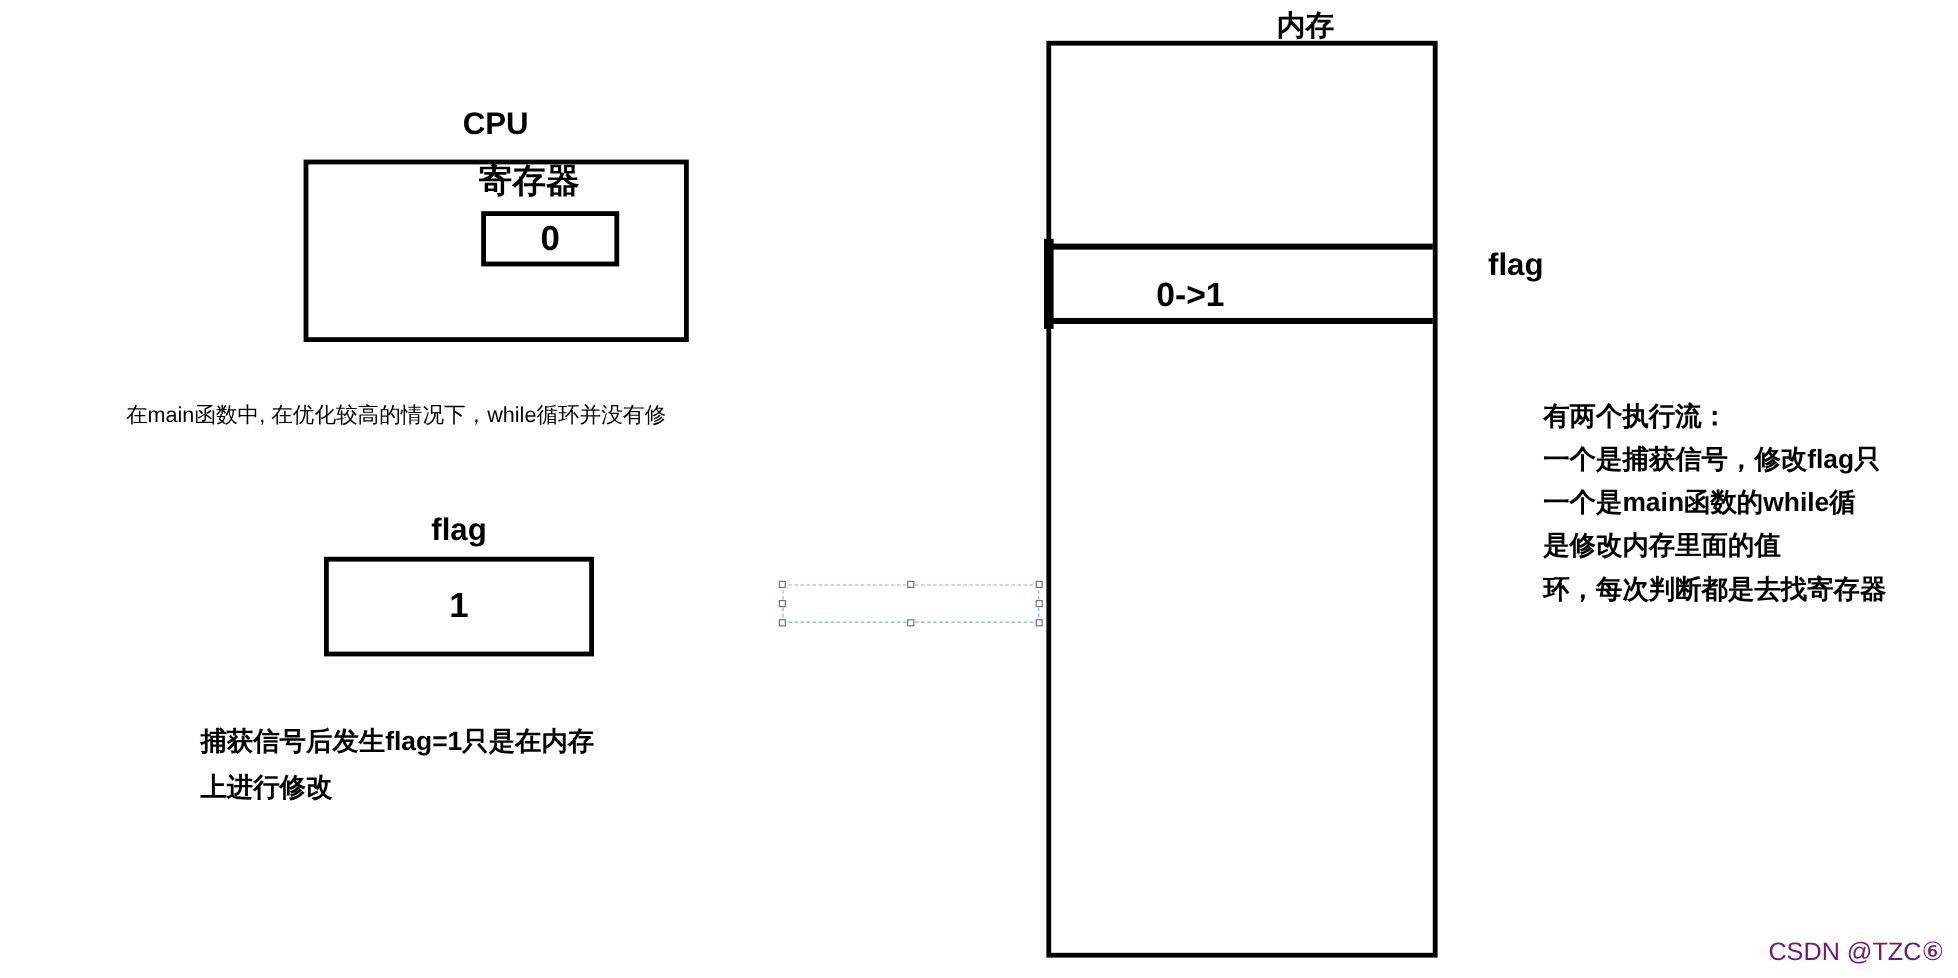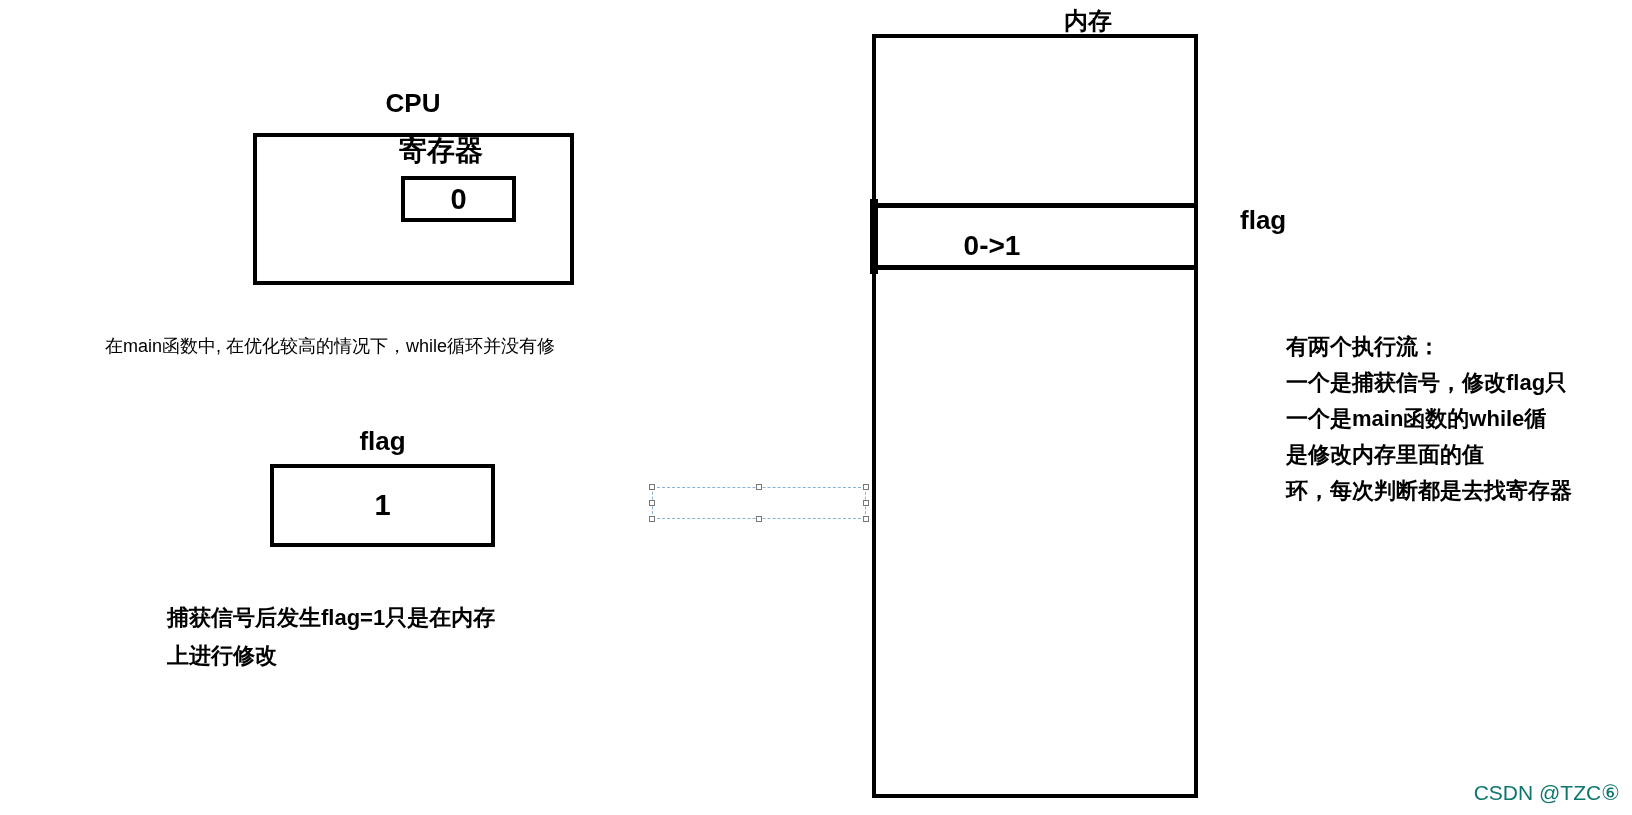--- a/index.html
+++ b/index.html
@@ -44,21 +44,21 @@
   .mem-divider-top{top:203px;}
   .mem-divider-bottom{top:265px;}
   .mem-cell-edge{position:absolute;background:#000;left:870px;top:199px;width:8px;height:75px;}
   .mem-cell-value{left:872px;top:230px;width:240px;font-size:28px;}
   .mem-flag-label{left:1240px;top:205px;font-size:26px;}
 
   
   .exec-note{left:1286px;top:329px;font-size:22px;line-height:36px;font-weight:700;text-align:left;}
 
   
-  .watermark{left:1380px;top:781px;width:240px;text-align:right;font-size:21px;color:#0f766e;font-weight:400;white-space:nowrap;}
+  .watermark{left:1380px;top:781px;width:240px;text-align:right;font-size:21px;color:#701a75;font-weight:400;white-space:nowrap;}
 </style>
 </head>
 <body>
 
 <div class="canvas">
 
   <div class="abs lbl center cpu-title">CPU</div>
   <div class="shape cpu-box"></div>
   <div class="abs lbl center register-label">寄存器</div>
   <div class="shape valbox register-box">

